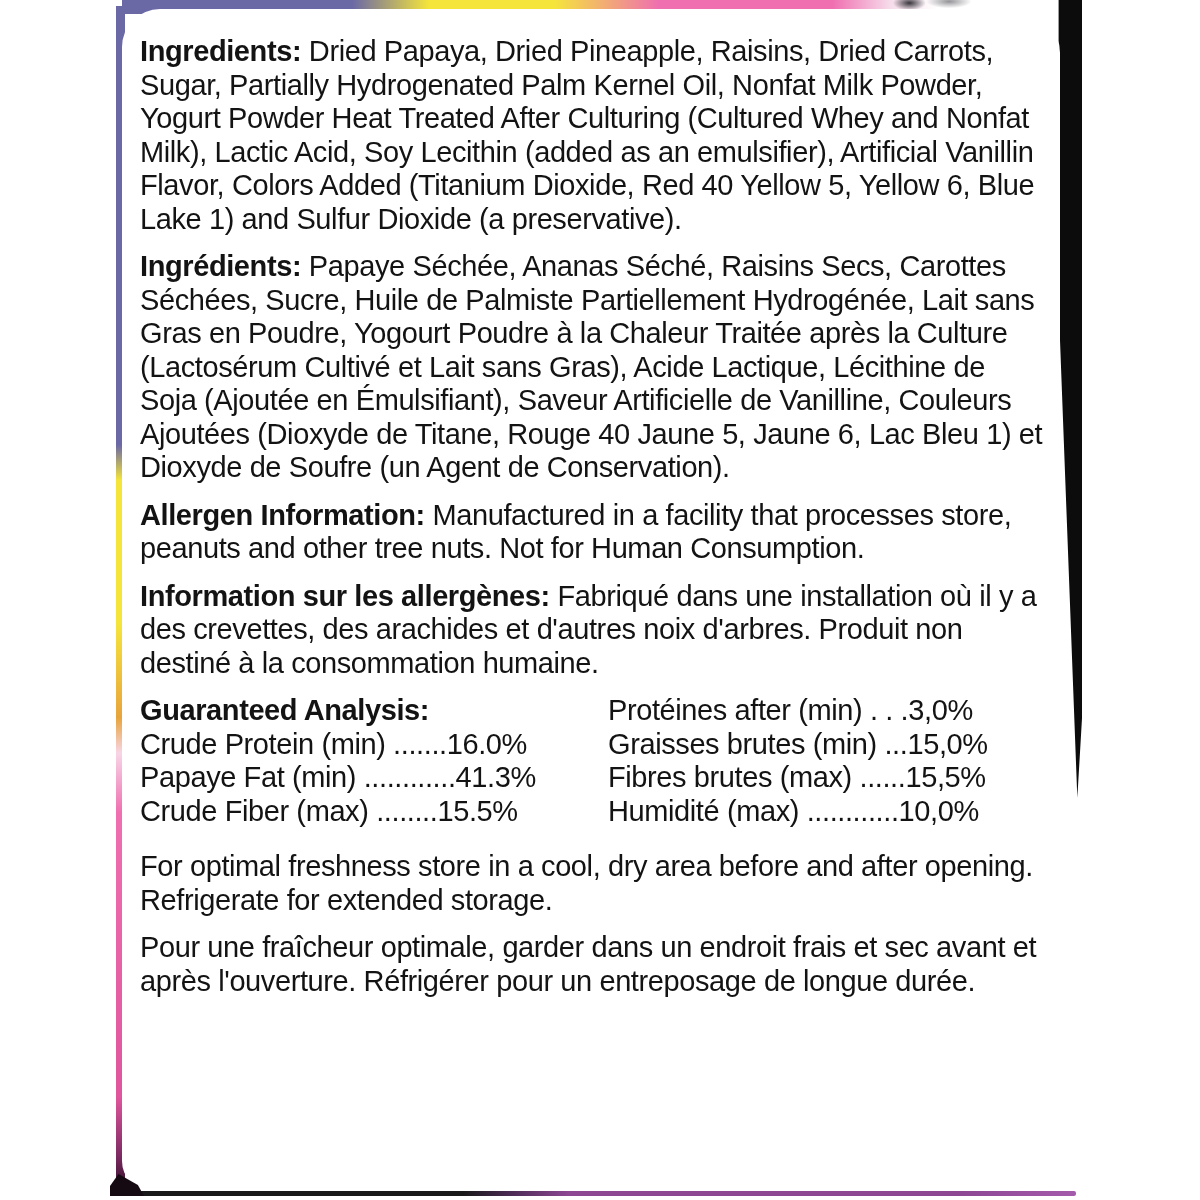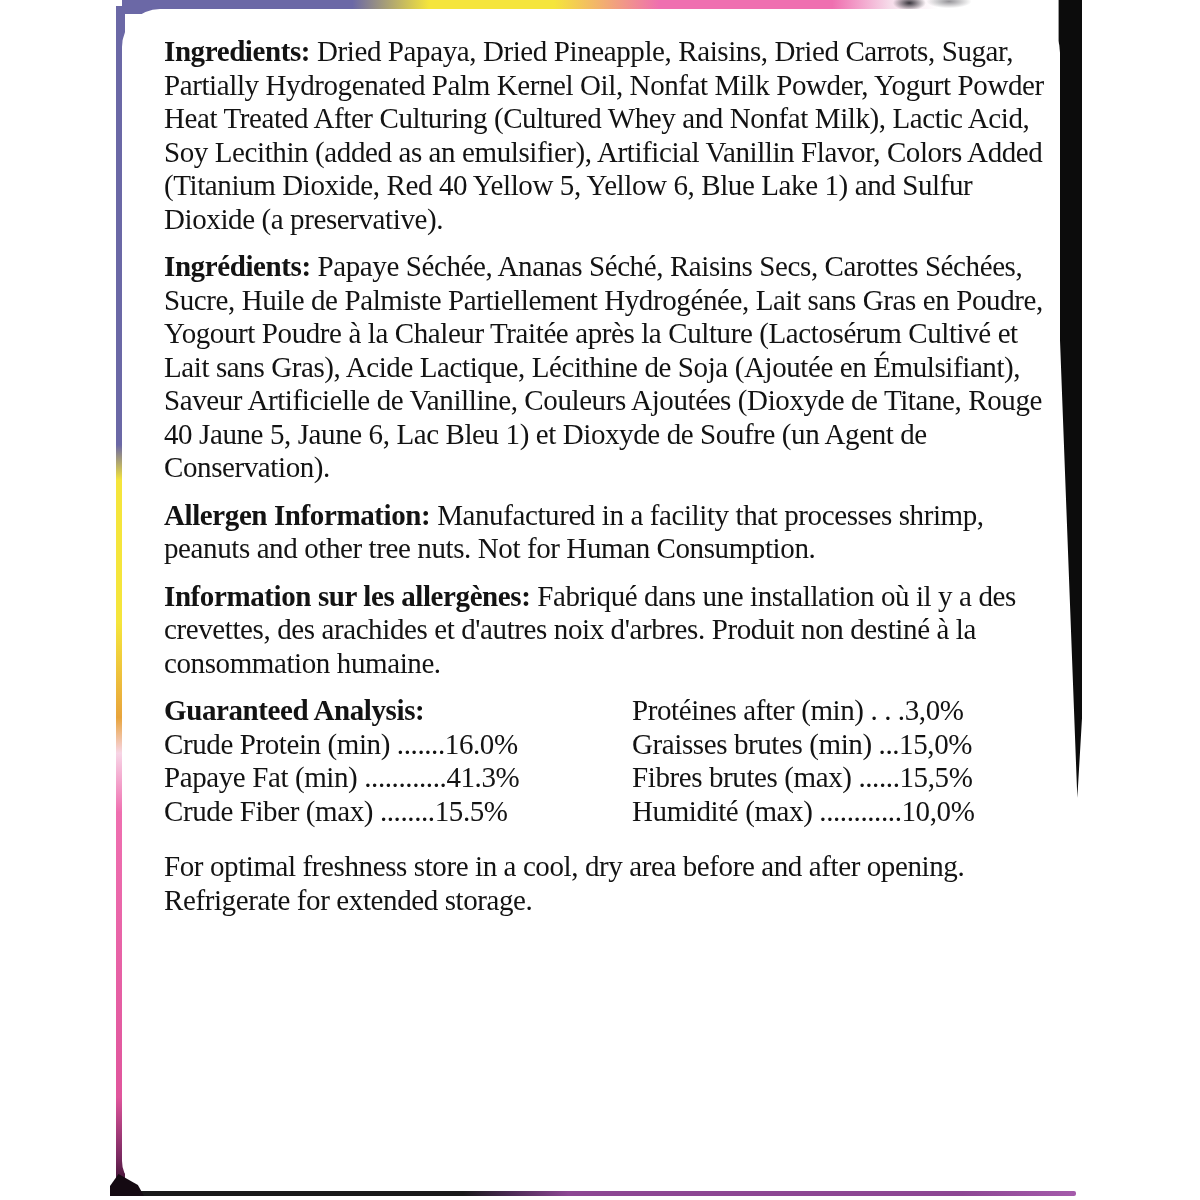--- a/index.html
+++ b/index.html
@@ -34,23 +34,23 @@
   .black-band {
     position:absolute; left:1030px; top:0; width:52px; height:798px; z-index:1;
     background:var(--edge-black);
     clip-path:polygon(0 0, 100% 0, 100% 90%, 91% 100%, 55% 38%, 55% 0);
   }
   .label {
     position:absolute; left:122px; top:9px; width:938px; height:1182px; z-index:2;
     background:var(--label-bg);
     border-radius:38px 44px 22px 30px;
     box-sizing:border-box;
-    padding:26px 16px 0 42px;
+    padding:26px 16px 0 18px;
     color:var(--text);
-    font-size:29px; line-height:33.5px; letter-spacing:-0.4px;font-family:Liberation Serif, serif;
+    font-size:29px; line-height:33.5px; letter-spacing:-0.4px;
   }
   .label p { margin:0 0 14px 0; }
   .ga { display:flex; margin:2px 0 22px 0;align-items:center; }
   .ga-col-en { width:468px; flex:none; }
   .ga-col-fr { flex:1; }
   .ga-title { font-weight:bold; }
   .ga-row { white-space:nowrap; }
   .bottom-line {
     position:absolute; left:118px; top:1191px; width:958px; height:5px; z-index:3;
     border-radius:2px;
@@ -72,37 +72,38 @@
 <div class="top-smudge"></div>
 <div class="left-stripe"></div>
 <div class="black-band"></div>
 
 <div class="label">
 
   <p><b>Ingredients:</b> <span>Dried Papaya, Dried Pineapple, Raisins, Dried Carrots, Sugar, Partially Hydrogenated Palm Kernel Oil, Nonfat Milk Powder, Yogurt Powder Heat Treated After Culturing (Cultured Whey and Nonfat Milk), Lactic Acid, Soy Lecithin (added as an emulsifier), Artificial Vanillin Flavor, Colors Added (Titanium Dioxide, Red 40 Yellow 5, Yellow 6, Blue Lake 1) and Sulfur Dioxide (a preservative).</span></p>
 
   <p><b>Ingrédients:</b> <span>Papaye Séchée, Ananas Séché, Raisins Secs, Carottes Séchées, Sucre, Huile de Palmiste Partiellement Hydrogénée, Lait sans Gras en Poudre, Yogourt Poudre à la Chaleur Traitée après la Culture (Lactosérum Cultivé et Lait sans Gras), Acide Lactique, Lécithine de Soja (Ajoutée en Émulsifiant), Saveur Artificielle de Vanilline, Couleurs Ajoutées (Dioxyde de Titane, Rouge 40 Jaune 5, Jaune 6, Lac Bleu 1) et Dioxyde de Soufre (un Agent de Conservation).</span></p>
 
-  <p><b>Allergen Information:</b> <span>Manufactured in a facility that processes shrimp, peanuts and other tree nuts. Not for Human Consumption.</span></p>
+  <p><b>Allergen Information:</b> <span>Manufactured in a facility that processes store, peanuts and other tree nuts. Not for Human Consumption.</span></p>
 
   <p><b>Information sur les allergènes:</b> <span>Fabriqué dans une installation où il y a des crevettes, des arachides et d'autres noix d'arbres. Produit non destiné à la consommation humaine.</span></p>
 
   <div class="ga">
     <div class="ga-col-en">
       <div class="ga-title">Guaranteed Analysis:</div>
       <div class="ga-row"><span>Crude Protein (min)</span> <span class="dots">.......</span><span>16.0%</span></div>
       <div class="ga-row"><span>Papaye Fat (min)</span> <span class="dots">............</span><span>41.3%</span></div>
       <div class="ga-row"><span>Crude Fiber (max)</span> <span class="dots">........</span><span>15.5%</span></div>
     </div>
     <div class="ga-col-fr">
       <div class="ga-row"><span>Protéines after (min)</span> <span class="dots">. . .</span><span>3,0%</span></div>
       <div class="ga-row"><span>Graisses brutes (min)</span> <span class="dots">...</span><span>15,0%</span></div>
       <div class="ga-row"><span>Fibres brutes (max)</span> <span class="dots">......</span><span>15,5%</span></div>
       <div class="ga-row"><span>Humidité (max)</span> <span class="dots">............</span><span>10,0%</span></div>
     </div>
   </div>
 
   <p>For optimal freshness store in a cool, dry area before and after opening. Refrigerate for extended storage.</p>
+  <p>Pour une fraîcheur optimale, garder dans un endroit frais et sec avant et après l'ouverture. Réfrigérer pour un entreposage de longue durée.</p>
 
 </div>
 
 <div class="bottom-line"></div>
 <div class="corner-wedge"></div>
 
 </body></html>

